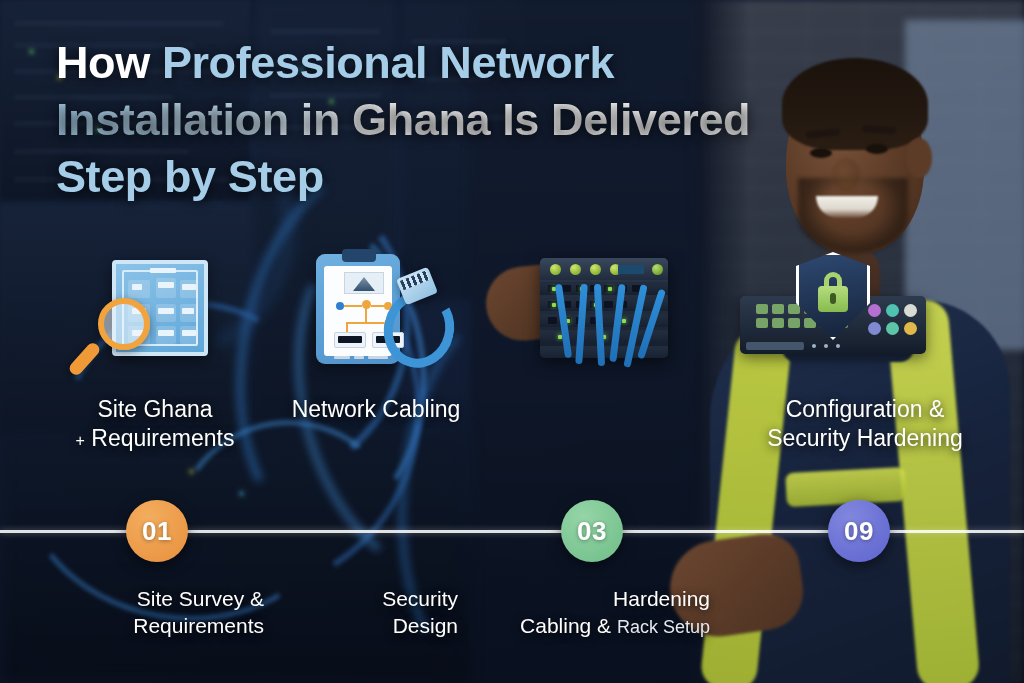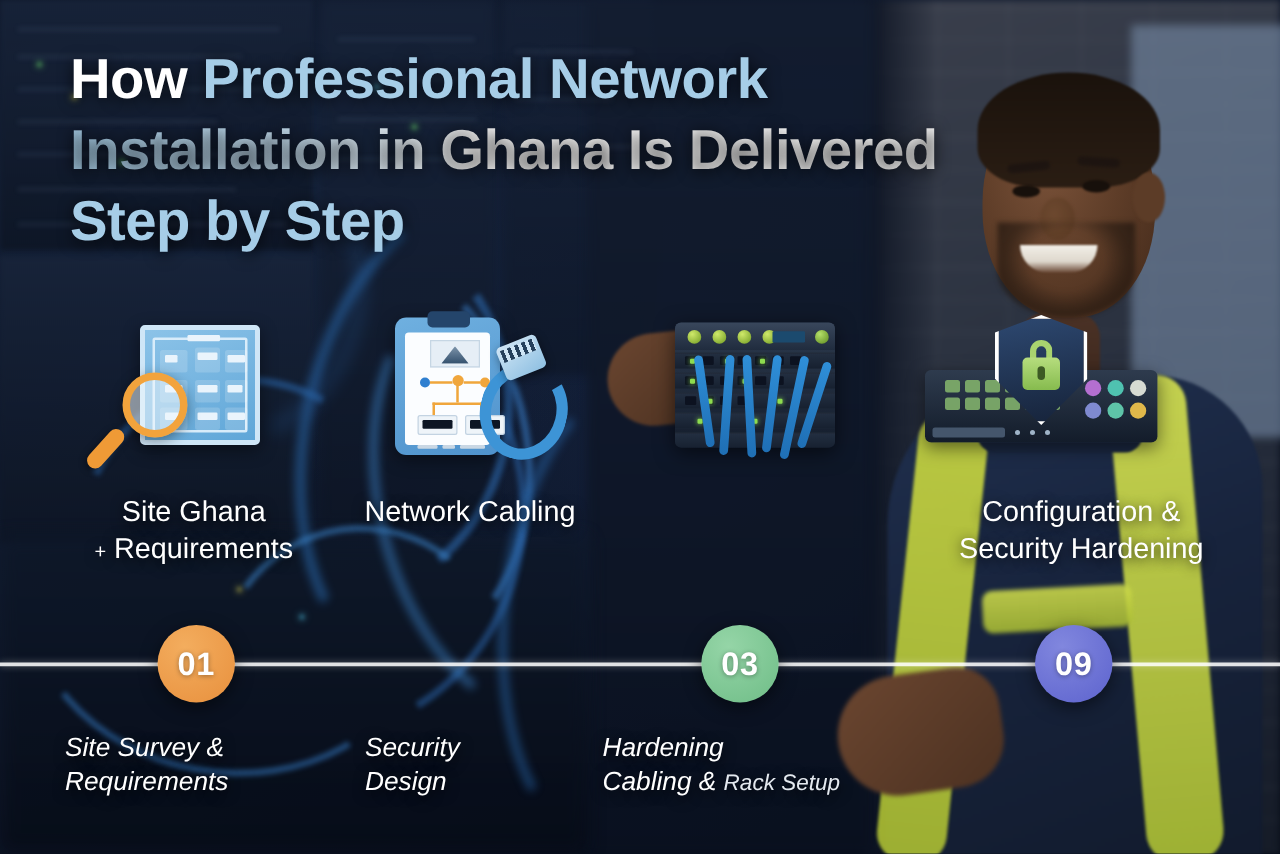--- a/index.html
+++ b/index.html
@@ -248,23 +248,22 @@
   .tl-line{
     position:absolute;left:0;top:530px;width:1024px;height:3px;
     background:rgba(255,255,255,.88);box-shadow:0 0 6px rgba(255,255,255,.35);
   }
   .step{position:absolute;top:500px;width:62px;height:62px;border-radius:50%;
     display:flex;align-items:center;justify-content:center;
     box-shadow:0 4px 14px rgba(0,0,0,.5);}
   .step span{color:#fff;font-size:26px;font-weight:700;letter-spacing:.5px;
     text-shadow:0 1px 4px rgba(0,0,0,.35);}
   .step-label{
-    position:absolute;text-align:left;color:#fff;font-size:21px;line-height:27px;
+    position:absolute;text-align:right;color:#fff;font-size:21px;line-height:27px;
     text-shadow:0 2px 10px rgba(0,0,0,.85);
-    font-style:italic;
   }
   .small-tail{font-size:18px;color:#e4e9ef;}
 </style>
 </head>
 <body>
 
 <div class="stage">
 
   <div class="bg">
     <div class="bg-base"></div>

